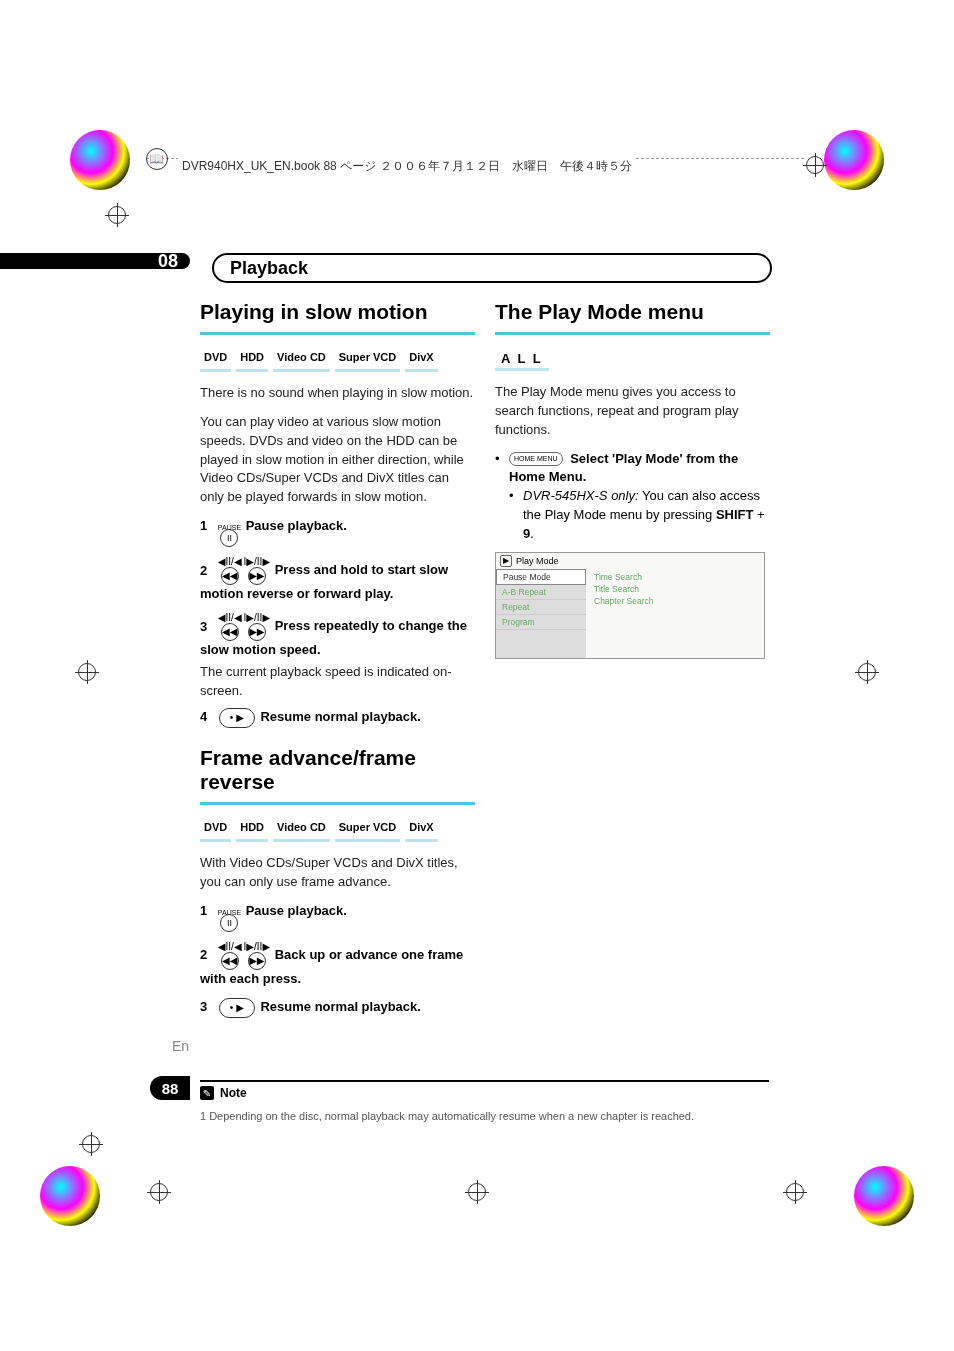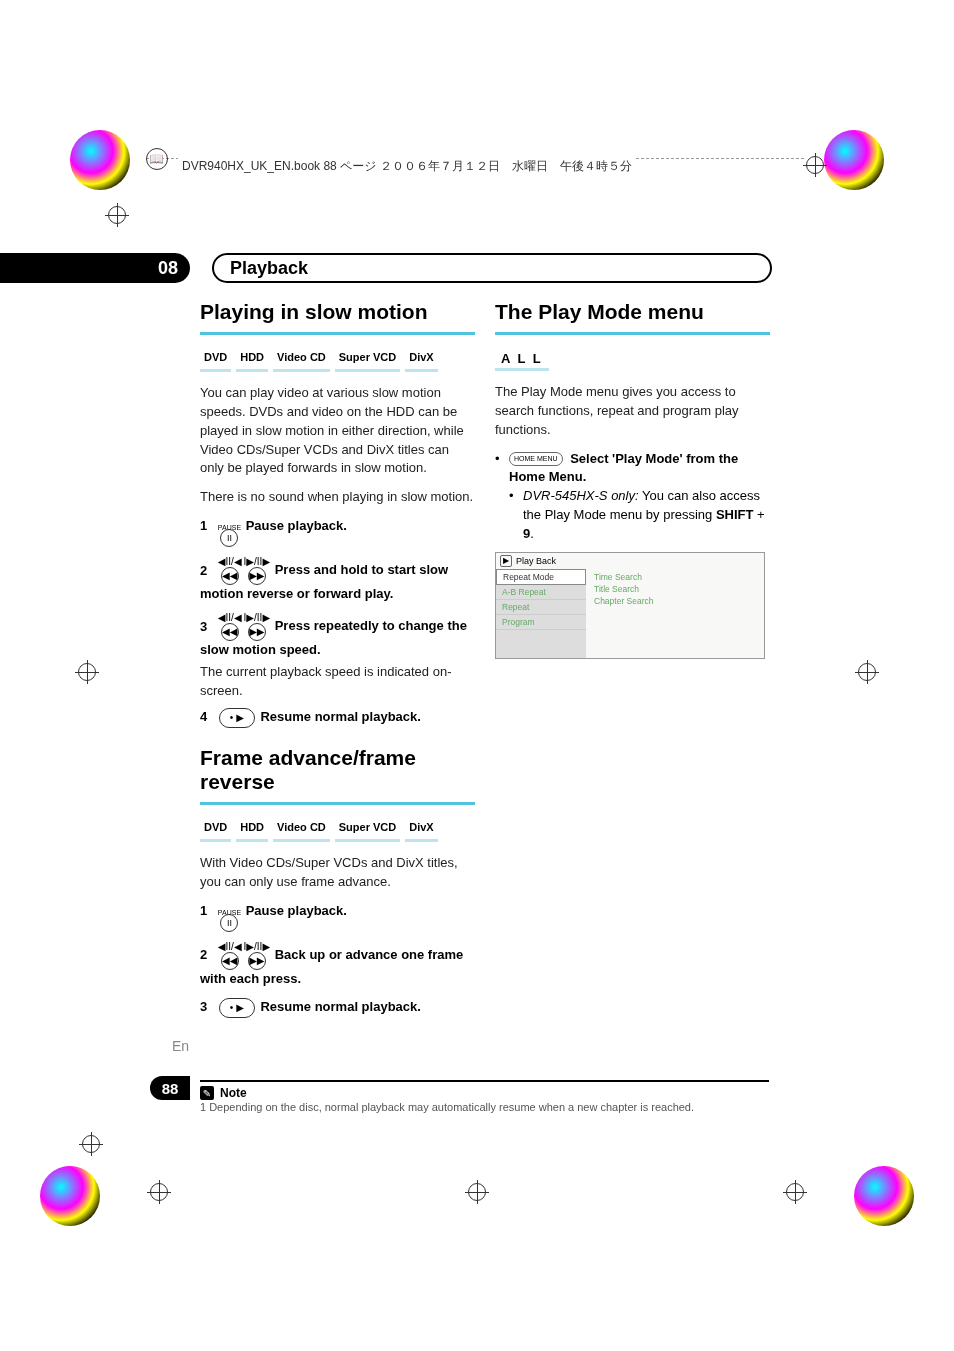--- a/index.html
+++ b/index.html
@@ -13,21 +13,21 @@
   .reg-mr { top: 663px; right: 78px; }
   .reg-bl { top: 1135px; left: 82px; }
   .cmyk-circle { position: absolute; width: 60px; height: 60px; border-radius: 50%; background: radial-gradient(circle at 35% 35%, #0ff, #f0f 40%, #ff0 60%, #000 80%); display:flex;align-items:center;justify-content:center; }
   .cmyk-tl { top: 130px; left: 70px; }
   .cmyk-tr { top: 130px; right: 70px; }
   .cmyk-bl { bottom: 125px; left: 40px; }
   .cmyk-br { bottom: 125px; right: 40px; }
   .headerline { position:absolute; top:158px; left:146px; right:150px; height:1px; border-top:1px dashed #999; }
   .headertext { position:absolute; top:158px; left:178px; font-size:12px; color:#333; background:#fff; padding:0 4px; }
   .book-icon { position:absolute; top:148px; left:146px; width:22px; height:22px; border:1px solid #333; border-radius:50%; display:flex;align-items:center;justify-content:center; font-size:12px; }
-  .chapter-tab { position:absolute; top:253px; left:0; width:190px; height:30px; background:#000; border-radius:0 15px 15px 0; display:flex;align-items:center;justify-content:flex-end;padding-right:12px; }
+  .chapter-tab { position:absolute; top:253px; left:0; width:190px; height:16px; background:#000; border-radius:0 15px 15px 0; display:flex;align-items:center;justify-content:flex-end;padding-right:12px; }
   .chapter-num { color:#fff; font-weight:bold; font-size:18px; }
   .chapter-title-wrap { position:absolute; top:253px; left:212px; width:560px; height:30px; border:2px solid #000; border-radius:15px; display:flex;align-items:center;padding-left:16px; }
   .chapter-title { font-weight:bold; font-size:18px; }
   .col-left { position:absolute; top:300px; left:200px; width:275px; }
   .col-right { position:absolute; top:300px; left:495px; width:275px; }
   h2.section { font-size:21px; font-weight:bold; color:#000; margin-bottom:8px; }
   .cyan-rule { height:3px; background:linear-gradient(#4fc4e0,#4fc4e0); margin-bottom:14px; }
   .media-row { display:flex; gap:5px; margin-bottom:12px; flex-wrap:wrap; }
   .media-tag { font-size:11px; font-weight:bold; padding:2px 4px 6px 4px; border-bottom:3px solid #bde3ef; white-space:nowrap; }
   p.body { font-size:13px; line-height:1.45; color:#222; margin-bottom:10px; }
@@ -57,21 +57,21 @@
   .playmode-body { display:flex; }
   .pm-left { width:90px; background:#ddd; }
   .pm-left div { padding:2px 6px; border-bottom:1px solid #ccc; color:#6a6; font-size:8.5px; }
   .pm-left div.sel { background:#fff; border:1px solid #888; color:#333; }
   .pm-right { flex:1; padding:2px 8px; color:#6a6; }
   .pm-right div { padding:1px 0; font-size:8.5px; }
   .footnote-bar { position:absolute; top:1080px; left:200px; right:185px; border-top:2px solid #000; padding-top:4px; }
   .note-row { display:flex; align-items:center; gap:6px; }
   .note-icon { width:14px; height:14px; background:#000; color:#fff; font-size:10px; display:flex;align-items:center;justify-content:center;border-radius:2px; }
   .note-label { font-size:12px; font-weight:bold; }
-  .footnote-text { font-size:11px; color:#555; margin-top:1px; }
+  .footnote-text { font-size:11px; color:#555; margin-top:10px; }
   .page-tab { position:absolute; top:1076px; left:150px; width:40px; height:24px; background:#000; border-radius:12px 0 0 12px; color:#fff; font-weight:bold; font-size:15px; display:flex;align-items:center;justify-content:center; }
   .page-lang { position:absolute; top:1038px; left:172px; font-size:14px; color:#888; }
   .bottom-reg-row { position:absolute; bottom:150px; left:0; right:0; display:flex; justify-content:space-between; padding:0 150px; }
   .bottom-reg-row .reg-mark { position:relative; top:auto; left:auto; right:auto; }
 </style>
 </head>
 <body>
 
 <div class="cmyk-circle cmyk-tl"></div>
 <div class="cmyk-circle cmyk-tr"></div>
@@ -98,22 +98,22 @@
 <div class="col-left">
   <h2 class="section">Playing in slow motion</h2>
   <div class="cyan-rule"></div>
   <div class="media-row">
     <span class="media-tag">DVD</span>
     <span class="media-tag">HDD</span>
     <span class="media-tag">Video CD</span>
     <span class="media-tag">Super VCD</span>
     <span class="media-tag">DivX</span>
   </div>
+  <p class="body">There is no sound when playing in slow motion.</p>
   <p class="body">You can play video at various slow motion speeds. DVDs and video on the HDD can be played in slow motion in either direction, while Video CDs/Super VCDs and DivX titles can only be played forwards in slow motion.</p>
-  <p class="body">There is no sound when playing in slow motion.</p>
 
   <div class="step">
     <span class="step-num">1</span>
     <span class="icon-col">
         <span class="icon-label-above">PAUSE</span>
         <span class="icon-btn icon-pause"></span>
       </span>
     <b>Pause playback.</b>
   </div>
 
@@ -210,25 +210,25 @@
         <li>
           <span class="italic">DVR-545HX-S only:</span><span> You can also access the Play Mode menu by pressing </span><b>SHIFT</b><span> + </span><b>9</b><span>.</span>
         </li>
       </ul>
     </li>
   </ul>
 
   <div class="playmode-box">
     <div class="playmode-head">
       <span class="playmode-head-icon">▶</span>
-      <span>Play Back</span>
+      <span>Play Mode</span>
     </div>
     <div class="playmode-body">
       <div class="pm-left">
-        <div class="sel">Repeat Mode</div>
+        <div class="sel">Pause Mode</div>
         <div>A-B Repeat</div>
         <div>Repeat</div>
         <div>Program</div>
         <div style="height:28px;border:none;"></div>
       </div>
       <div class="pm-right">
         <div>Time Search</div>
         <div>Title Search</div>
         <div>Chapter Search</div>
       </div>

